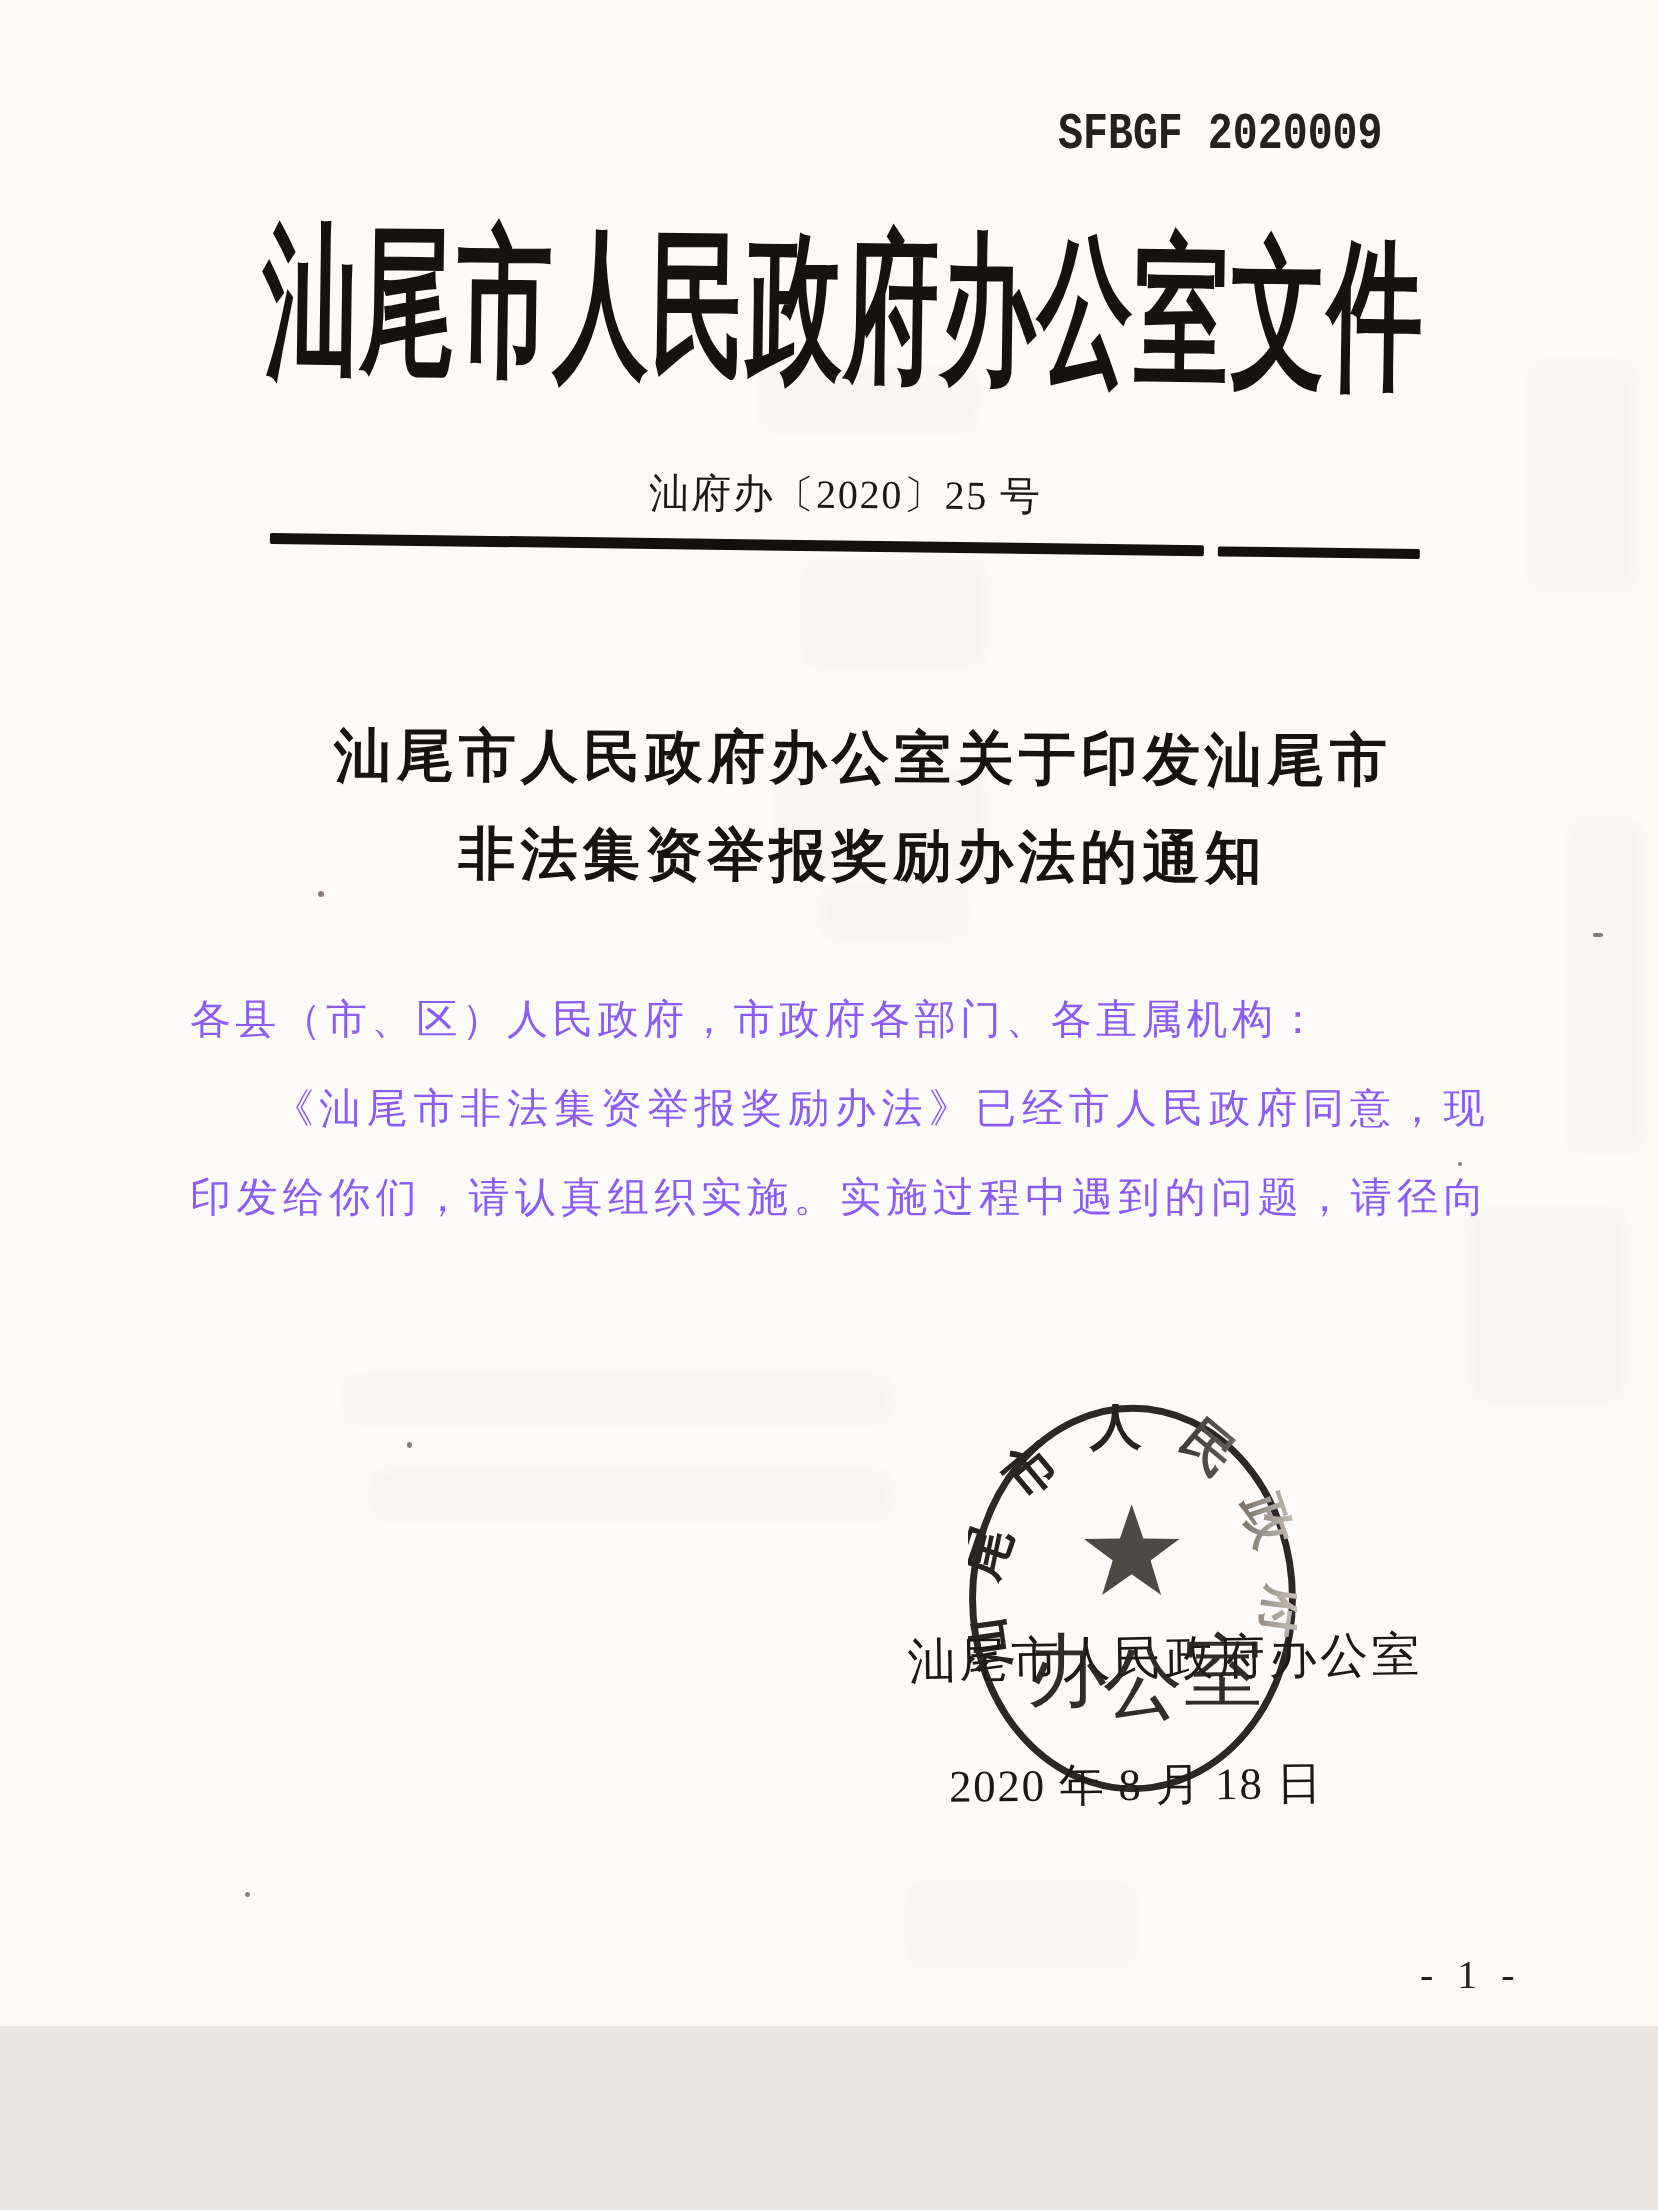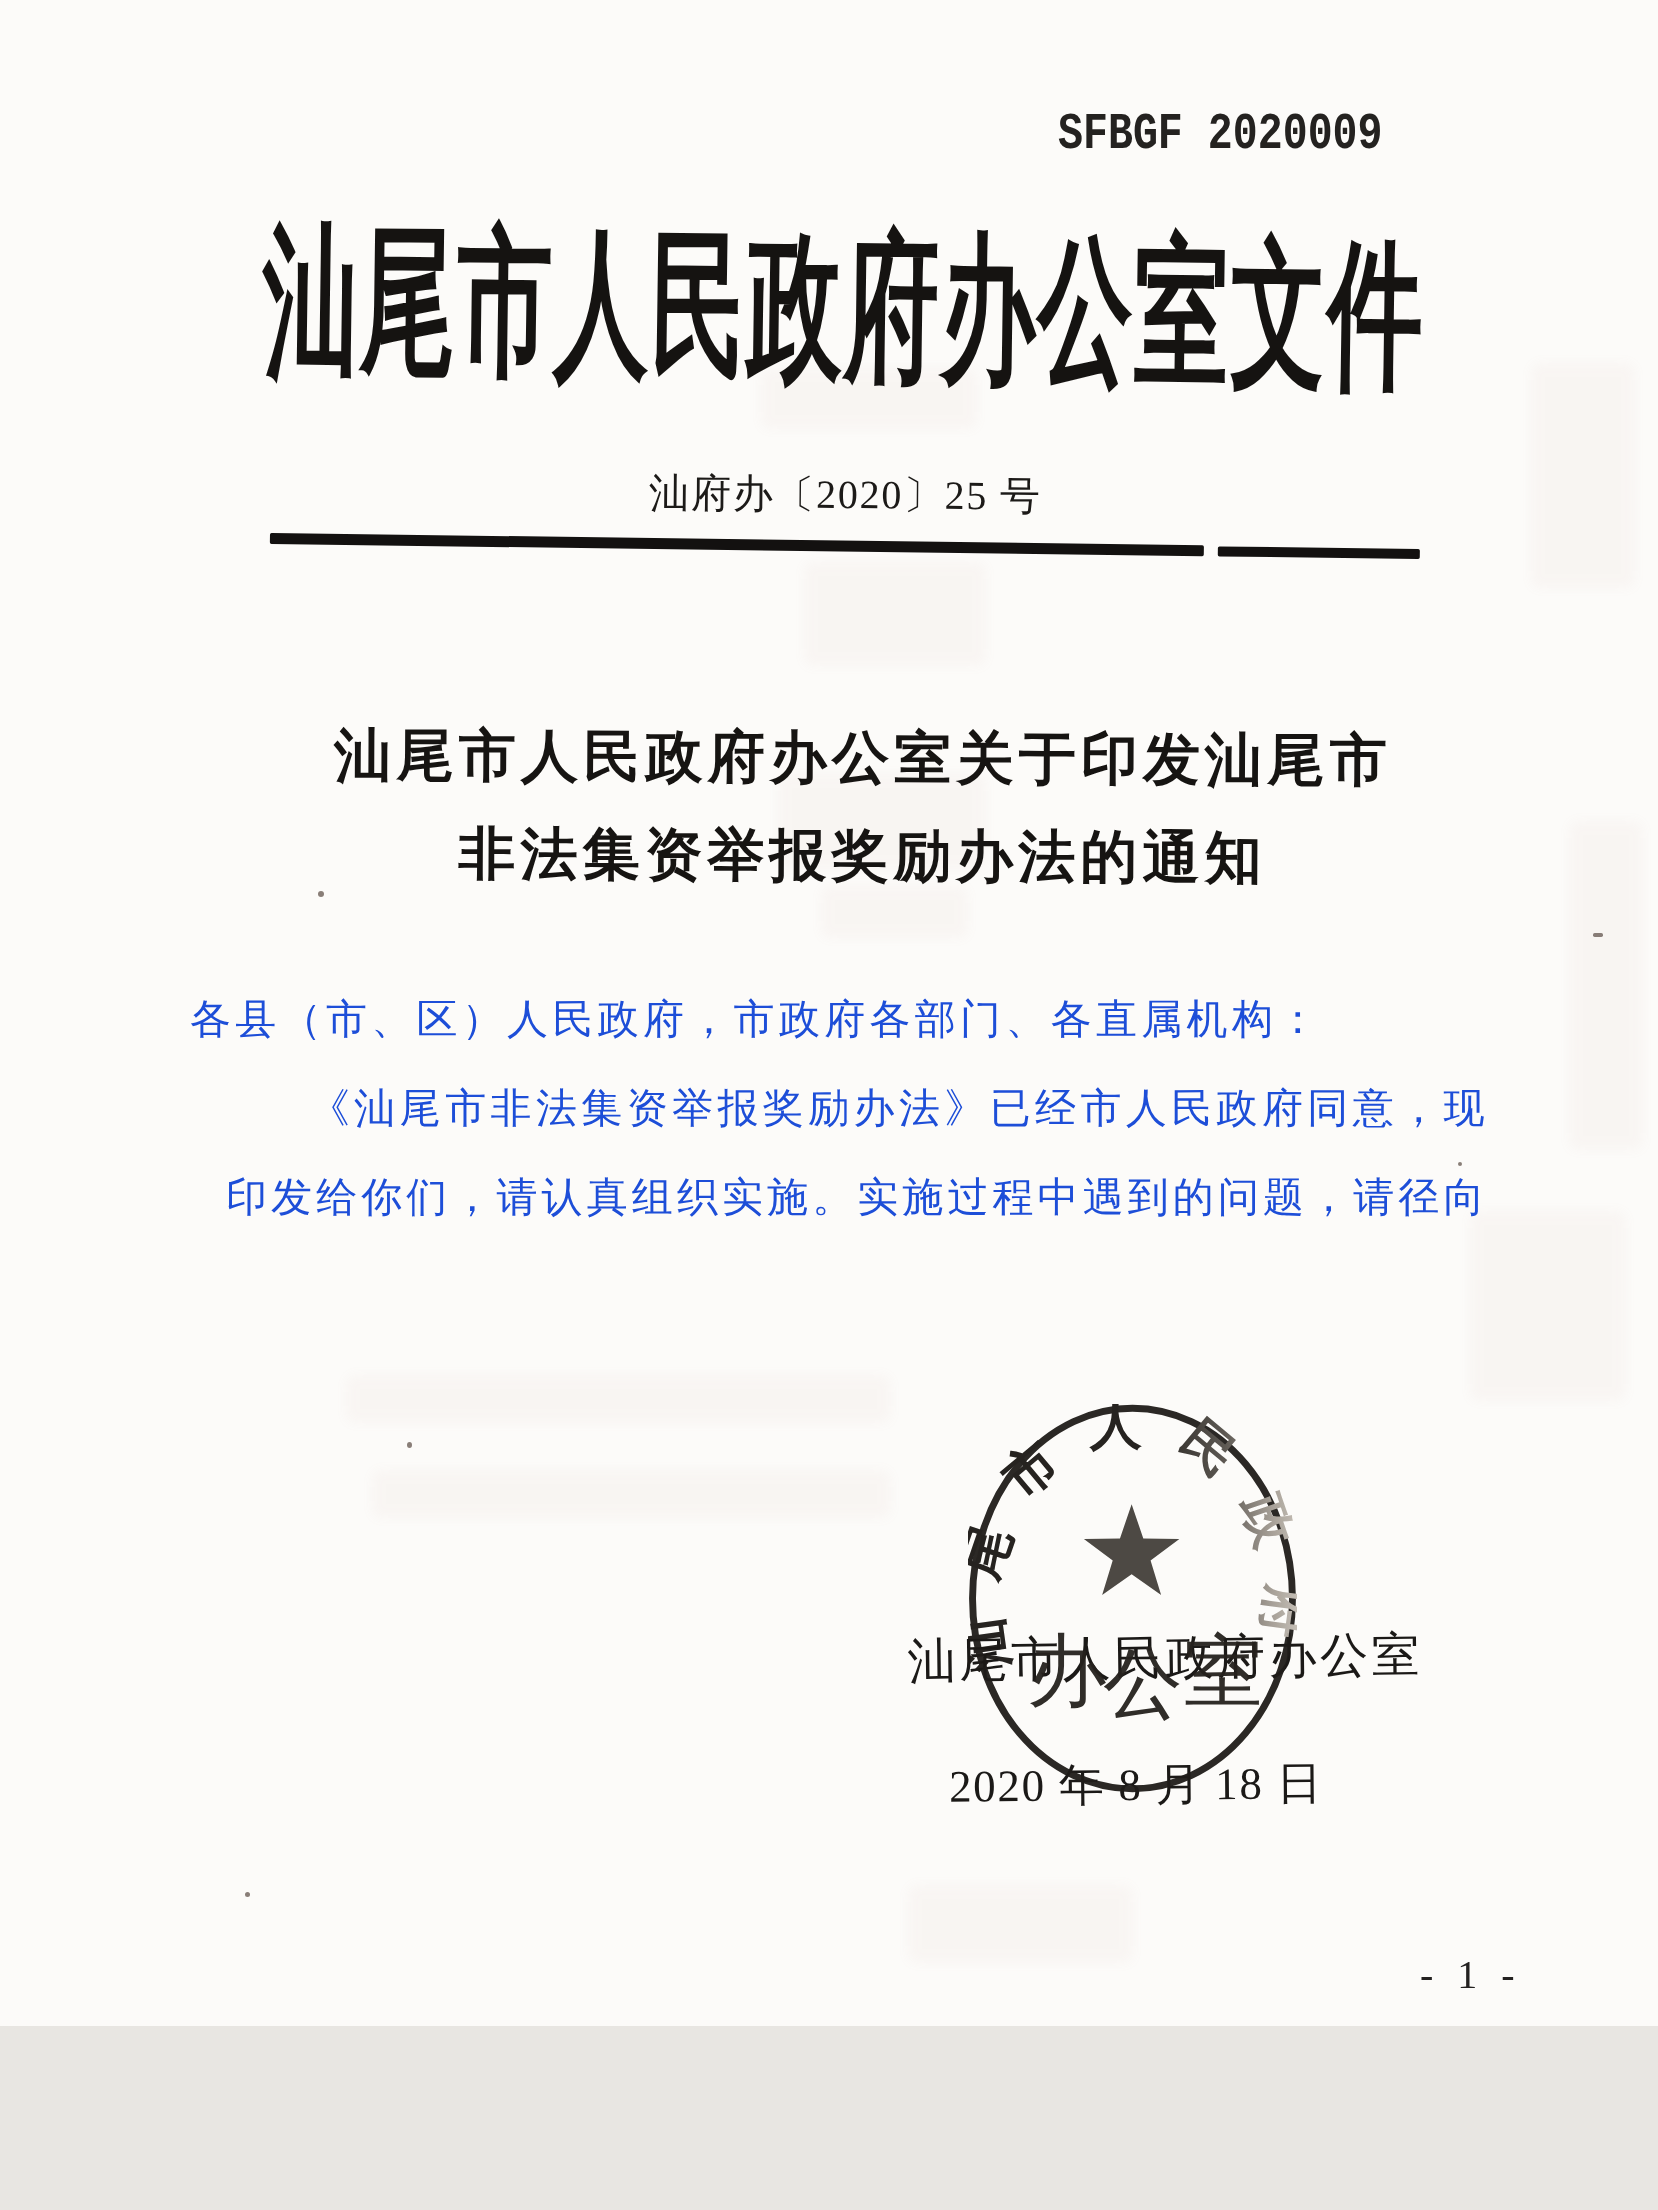--- a/index.html
+++ b/index.html
@@ -49,25 +49,25 @@
     transform:rotate(.3deg);
   }
   .notice-title .t-line{
     font-size:57px;font-weight:700;letter-spacing:5.2px;line-height:98px;
     color:#161412;white-space:nowrap;
   }
 
   
   .body-text{position:absolute;left:190px;top:975px;width:1297px;}
   .b-line{
-    font-size:41px;line-height:89px;height:89px;color:#1d4ed8;
+    font-size:41px;line-height:89px;height:89px;color:#8b5cf6;
     letter-spacing:4.3px;
     font-family:Liberation Serif, serif;
   }
-  .b-just{text-align:justify;text-align-last:justify;letter-spacing:2.6px;margin-left:36px;}
+  .b-just{text-align:justify;text-align-last:justify;letter-spacing:2.6px;}
   .b-indent{padding-left:83px;}
   .b-plain{white-space:nowrap;}
 
   
   .sig-org{
     position:absolute;left:908px;top:1626px;
     font-size:48px;letter-spacing:3.5px;color:#1b1917;white-space:nowrap;
     transform:rotate(-.7deg);z-index:2;
   }
   .sig-date{

